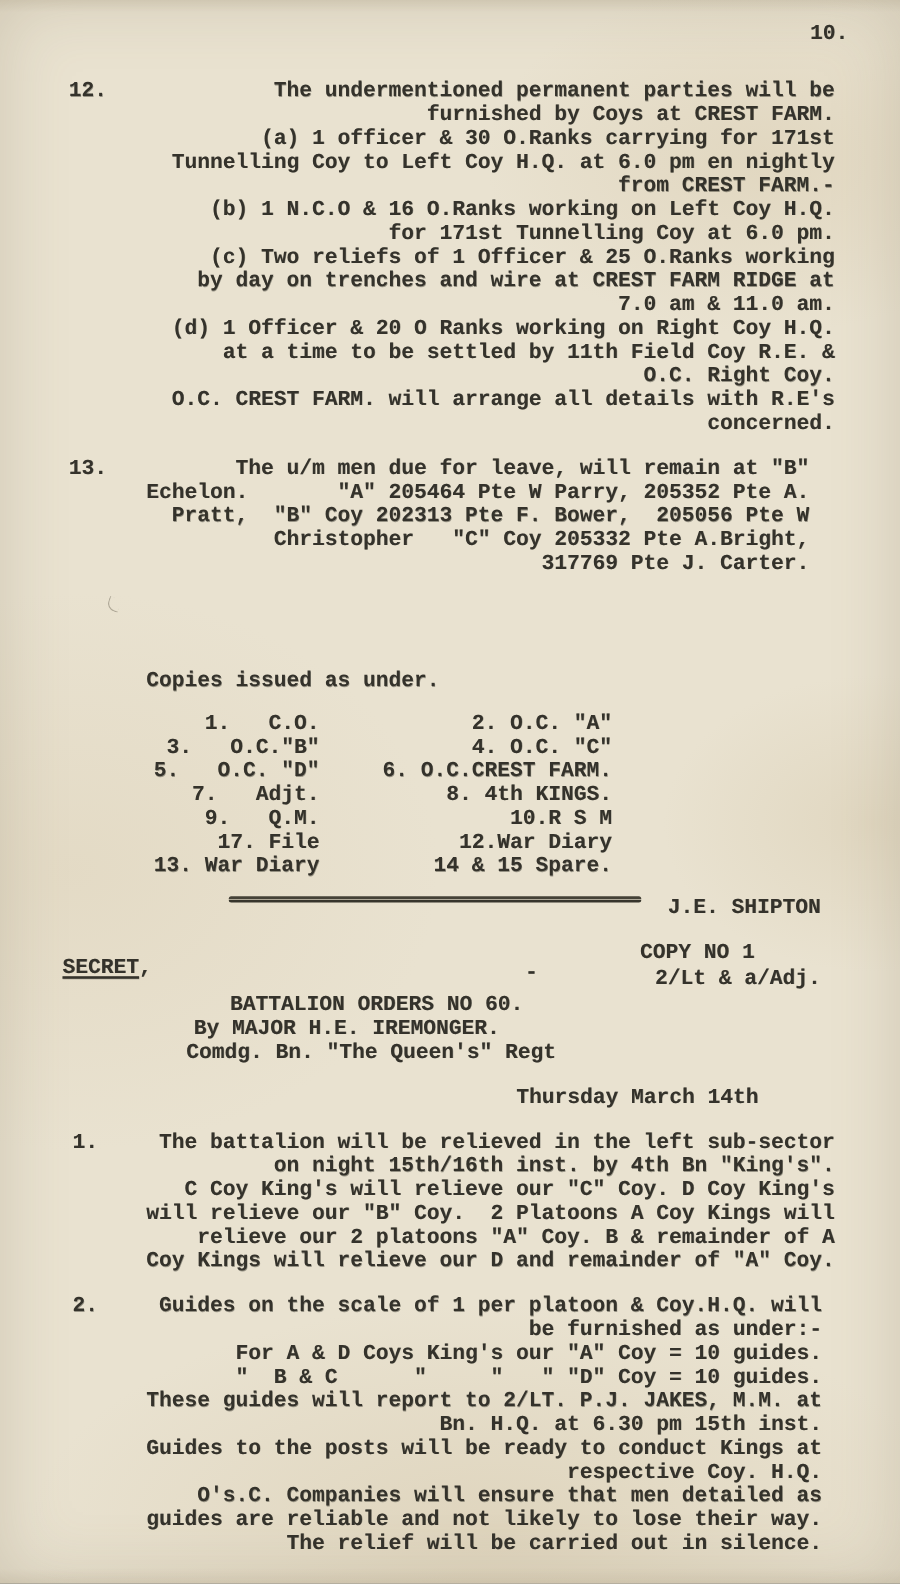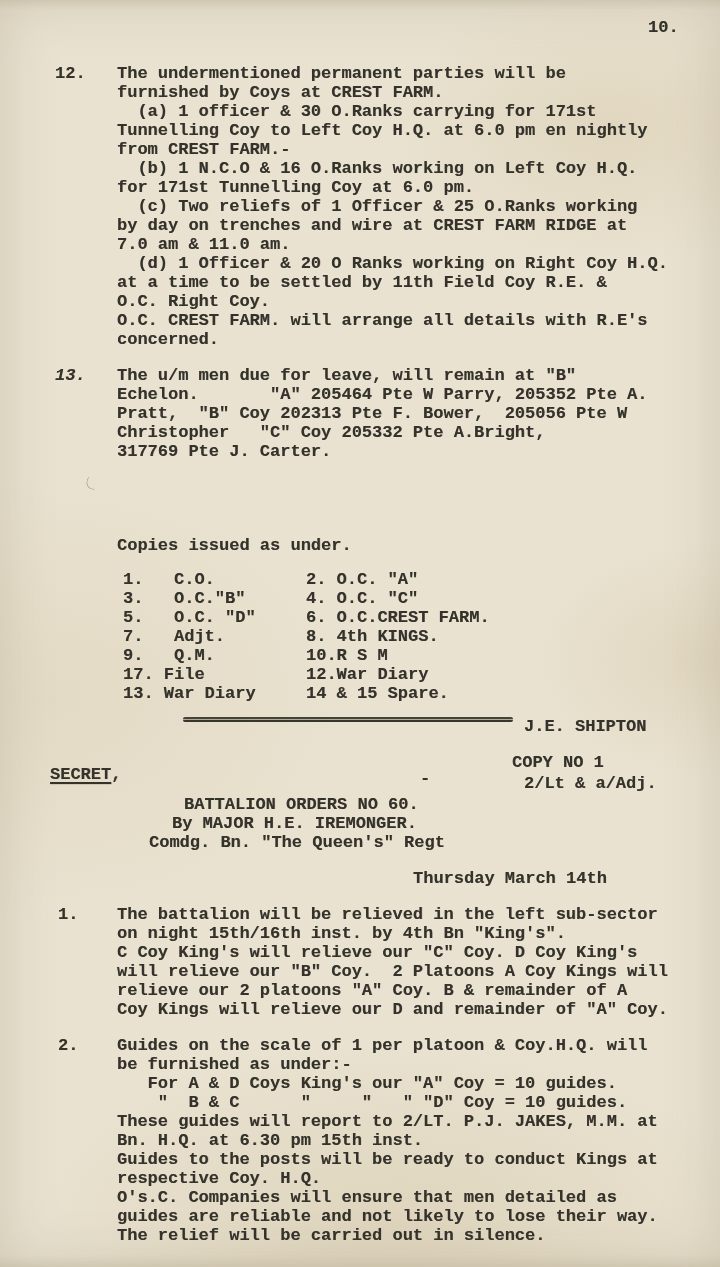--- a/index.html
+++ b/index.html
@@ -17,21 +17,21 @@
       linear-gradient(to bottom, rgba(160,145,115,0.18), rgba(0,0,0,0) 10px),
       linear-gradient(to top, rgba(160,145,115,0.16), rgba(0,0,0,0) 12px);
     box-shadow: inset 0 0 55px rgba(120,105,78,0.22);
     font-family:"Liberation Mono","DejaVu Sans Mono",monospace;
     font-weight:700;
     font-size:17px;
     color:#34322b;
     text-shadow:0.3px 0.3px 0 rgba(52,50,43,0.45);
   }
   .abs{position:absolute;white-space:pre;line-height:19px;}
-  .tl{white-space:pre;line-height:19px;height:19px;}
+  .tl{white-space:pre;line-height:19px;height:19px;text-align:right;}
   .underlined{
     text-decoration:underline;
     text-decoration-thickness:2px;
     text-underline-offset:3px;
   }
   .divider{
     position:absolute;
     left:183px;top:717px;width:330px;height:5px;
     background:linear-gradient(to bottom,#454237 0 2px, rgba(69,66,55,0.35) 2px 3px, #37352c 3px 5px);
     border-radius:2px;
@@ -48,21 +48,21 @@
 </head>
 <body>
 
 <div class="paper">
 
   <div class="abs" style="left:648px;top:18px;">10.</div>
 
   <div class="abs" style="left:55px;top:64px;">12.</div>
   <div class="abs" style="left:117px;top:64px;"><div class="tl">The undermentioned permanent parties will be</div><div class="tl">furnished by Coys at CREST FARM.</div><div class="tl">  (a) 1 officer &amp; 30 O.Ranks carrying for 171st</div><div class="tl">Tunnelling Coy to Left Coy H.Q. at 6.0 pm en nightly</div><div class="tl">from CREST FARM.-</div><div class="tl">  (b) 1 N.C.O &amp; 16 O.Ranks working on Left Coy H.Q.</div><div class="tl">for 171st Tunnelling Coy at 6.0 pm.</div><div class="tl">  (c) Two reliefs of 1 Officer &amp; 25 O.Ranks working</div><div class="tl">by day on trenches and wire at CREST FARM RIDGE at</div><div class="tl">7.0 am &amp; 11.0 am.</div><div class="tl">  (d) 1 Officer &amp; 20 O Ranks working on Right Coy H.Q.</div><div class="tl">at a time to be settled by 11th Field Coy R.E. &amp;</div><div class="tl">O.C. Right Coy.</div><div class="tl">O.C. CREST FARM. will arrange all details with R.E's</div><div class="tl">concerned.</div></div>
 
-  <div class="abs" style="left:55px;top:366px;font-style:italic;">13.</div>
+  <div class="abs" style="left:55px;top:366px;">13.</div>
   <div class="abs" style="left:117px;top:366px;"><div class="tl">The u/m men due for leave, will remain at "B"</div><div class="tl">Echelon.       "A" 205464 Pte W Parry, 205352 Pte A.</div><div class="tl">Pratt,  "B" Coy 202313 Pte F. Bower,  205056 Pte W</div><div class="tl">Christopher   "C" Coy 205332 Pte A.Bright,</div><div class="tl">317769 Pte J. Carter.</div></div>
 
   <div class="pencil-mark"></div>
 
 
   <div class="abs" style="left:117px;top:536px;">Copies issued as under.</div>
   <div class="abs" style="left:100px;top:570px;margin-left:23px;"><div class="tl">1.   C.O.</div><div class="tl">3.   O.C."B"</div><div class="tl">5.   O.C. "D"</div><div class="tl">7.   Adjt.</div><div class="tl">9.   Q.M.</div><div class="tl">17. File</div><div class="tl">13. War Diary</div></div>
   <div class="abs" style="left:306px;top:570px;"><div class="tl">2. O.C. "A"</div><div class="tl">4. O.C. "C"</div><div class="tl">6. O.C.CREST FARM.</div><div class="tl">8. 4th KINGS.</div><div class="tl">10.R S M</div><div class="tl">12.War Diary</div><div class="tl">14 &amp; 15 Spare.</div></div>
 
   <div class="abs" style="left:524px;top:679px;">
@@ -71,21 +71,21 @@
   </div>
 
   <div class="divider"></div>
 
   <div class="abs" style="left:50px;top:753px;margin-top:12px;"><span class="underlined">SECRET</span><span>,</span></div>
   <div class="abs" style="left:512px;top:753px;">COPY NO 1</div>
 
   <div class="abs" style="left:420px;top:769px;">-</div>
 
   <div class="abs" style="left:184px;top:795px;">BATTALION ORDERS NO 60.</div>
-  <div class="abs" style="left:172px;top:814px;">By MAJOR H.E. IREMONGER.</div>
+  <div class="abs" style="left:155px;top:814px;">By MAJOR H.E. IREMONGER.</div>
   <div class="abs" style="left:149px;top:833px;">Comdg. Bn. "The Queen's" Regt</div>
   <div class="abs" style="left:413px;top:869px;">Thursday March 14th</div>
 
   <div class="abs" style="left:58px;top:905px;">1.</div>
   <div class="abs" style="left:117px;top:905px;"><div class="tl">The battalion will be relieved in the left sub-sector</div><div class="tl">on night 15th/16th inst. by 4th Bn "King's".</div><div class="tl">C Coy King's will relieve our "C" Coy. D Coy King's</div><div class="tl">will relieve our "B" Coy.  2 Platoons A Coy Kings will</div><div class="tl">relieve our 2 platoons "A" Coy. B &amp; remainder of A</div><div class="tl">Coy Kings will relieve our D and remainder of "A" Coy.</div></div>
 
   <div class="abs" style="left:58px;top:1036px;">2.</div>
   <div class="abs" style="left:117px;top:1036px;"><div class="tl">Guides on the scale of 1 per platoon &amp; Coy.H.Q. will</div><div class="tl">be furnished as under:-</div><div class="tl">   For A &amp; D Coys King's our "A" Coy = 10 guides.</div><div class="tl">    "  B &amp; C      "     "   " "D" Coy = 10 guides.</div><div class="tl">These guides will report to 2/LT. P.J. JAKES, M.M. at</div><div class="tl">Bn. H.Q. at 6.30 pm 15th inst.</div><div class="tl">Guides to the posts will be ready to conduct Kings at</div><div class="tl">respective Coy. H.Q.</div><div class="tl">O's.C. Companies will ensure that men detailed as</div><div class="tl">guides are reliable and not likely to lose their way.</div><div class="tl">The relief will be carried out in silence.</div></div>
 
 </div>

